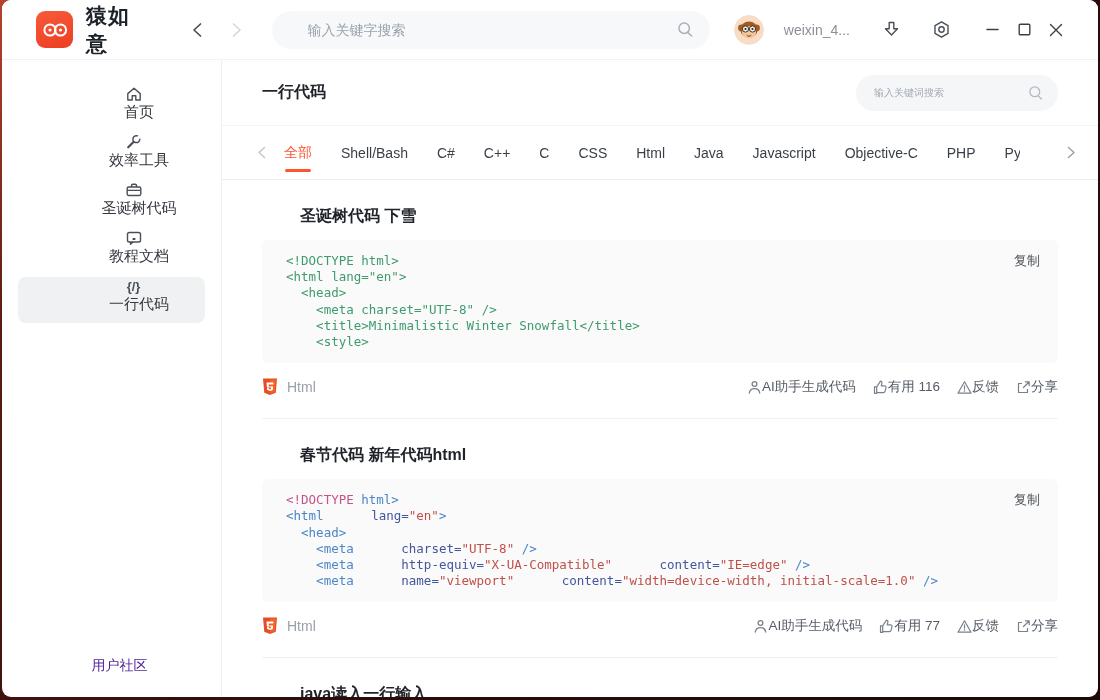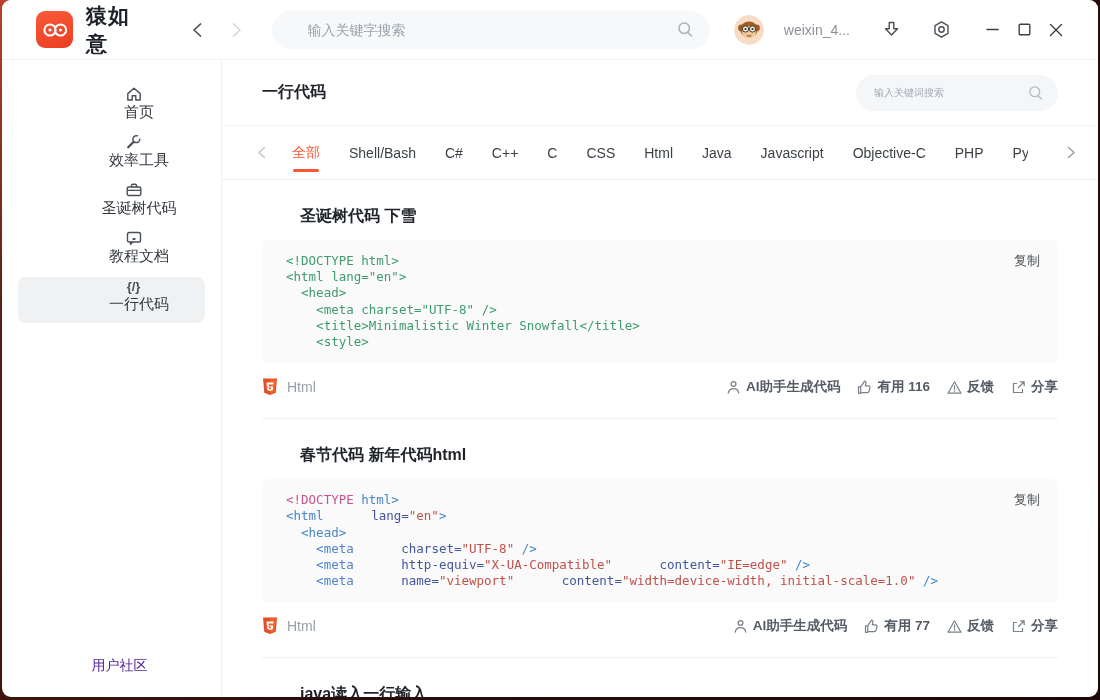--- a/index.html
+++ b/index.html
@@ -38,39 +38,39 @@
   .side-item .code-glyph{ font-size:13px; color:#4a4f57; font-weight:600; letter-spacing:0; }
   .side-item .lbl{ margin-left:11px; font-size:15px; color:#33383f; }
   .side-footer{ position:absolute; bottom:22px; left:8px; width:100%; text-align:center; font-size:14px; color:#4c1d95; cursor:pointer; }
   
   .main{ flex:1; display:flex; flex-direction:column; min-width:0; }
   .main-head{ height:66px; flex:0 0 66px; display:flex; align-items:center; justify-content:space-between; padding:0 40px; border-bottom:1px solid #f2f3f5; }
   .page-title{ font-size:16px; font-weight:600; color:#1f2329; }
   .msearch{ width:202px; height:36px; background:#f5f6f8; border-radius:18px; display:flex; align-items:center; padding:0 14px 0 18px; }
   .msearch input{ flex:1; min-width:0; border:none; outline:none; background:transparent; font-size:10px; font-family:inherit; }
   .msearch input::placeholder{ color:#a3aab3; }
-  .tabs-row{ height:54px; flex:0 0 54px; display:flex; align-items:center; padding:0 18px 0 30px; border-bottom:1px solid #ededee;gap:8px; }
+  .tabs-row{ height:54px; flex:0 0 54px; display:flex; align-items:center; padding:0 18px 0 30px; border-bottom:1px solid #ededee; }
   .tab-chevron{ color:#c3c7cd; flex:0 0 auto; width:18px; display:flex; align-items:center; justify-content:center; cursor:pointer; }
   .tabs{ flex:1; display:flex; align-items:center; gap:29px; padding:0 8px 0 14px; overflow:hidden; white-space:nowrap; height:100%; }
   .tab{ font-size:14px; color:#3a3f47; cursor:pointer; position:relative; height:100%; display:flex; align-items:center; flex:0 0 auto; }
   .tab.active{ color:#fc5531; }
   .tab.active::after{ content:""; position:absolute; left:50%; transform:translateX(-50%); bottom:7px; width:26px; height:3px; border-radius:2px; background:#fc5531; }
   .tab.clipped{ max-width:15px; overflow:hidden; }
   .cards{ flex:1; overflow:hidden; padding:0 40px; }
   .card-title{ font-size:16px; font-weight:600; color:#1f2329; margin-top:26px;margin-left:38px; }
   .codebox{ margin-top:13px; background:#fafafa; border-radius:6px; padding:13px 16px 13px 24px; position:relative; }
   .codebox pre{ font-family:"DejaVu Sans Mono","Liberation Mono",monospace; font-size:12.5px; line-height:16.2px; white-space:pre; overflow:hidden; }
   .copy-btn{ position:absolute; top:12px; right:18px; font-size:13px; color:#4e5358; cursor:pointer; }
   .tk-g{ color:#3f9b6e; } .tk-t{ color:#4a86c8; } .tk-a{ color:#44569e;margin-left:40px; }
   .tk-s{ color:#c0504a; } .tk-d{ color:#c2548c; } .tk-p{ color:#6b7280; }
   .card-foot{ display:flex; align-items:center; justify-content:space-between; margin-top:15px; }
   .lang-tag{ display:flex; align-items:center; gap:9px; }
   .lang-tag .lbl{ font-size:14px; color:#9aa0aa; }
   .foot-actions{ display:flex; align-items:center; gap:17px; }
-  .fact{ display:flex; align-items:center; gap:5px; font-size:13.5px; color:#565c66; cursor:pointer;font-weight:bold; }
+  .fact{ display:flex; align-items:center; font-size:13.5px; color:#565c66; cursor:pointer; }
   .fact svg{ color:#7a8089; }
   .card-divider{ height:1px; background:#f0f1f3; margin-top:22px; }
   svg{ display:block; }
 </style>
 </head>
 <body>
 
 <div id="app-window">
 
   <div class="topbar">

